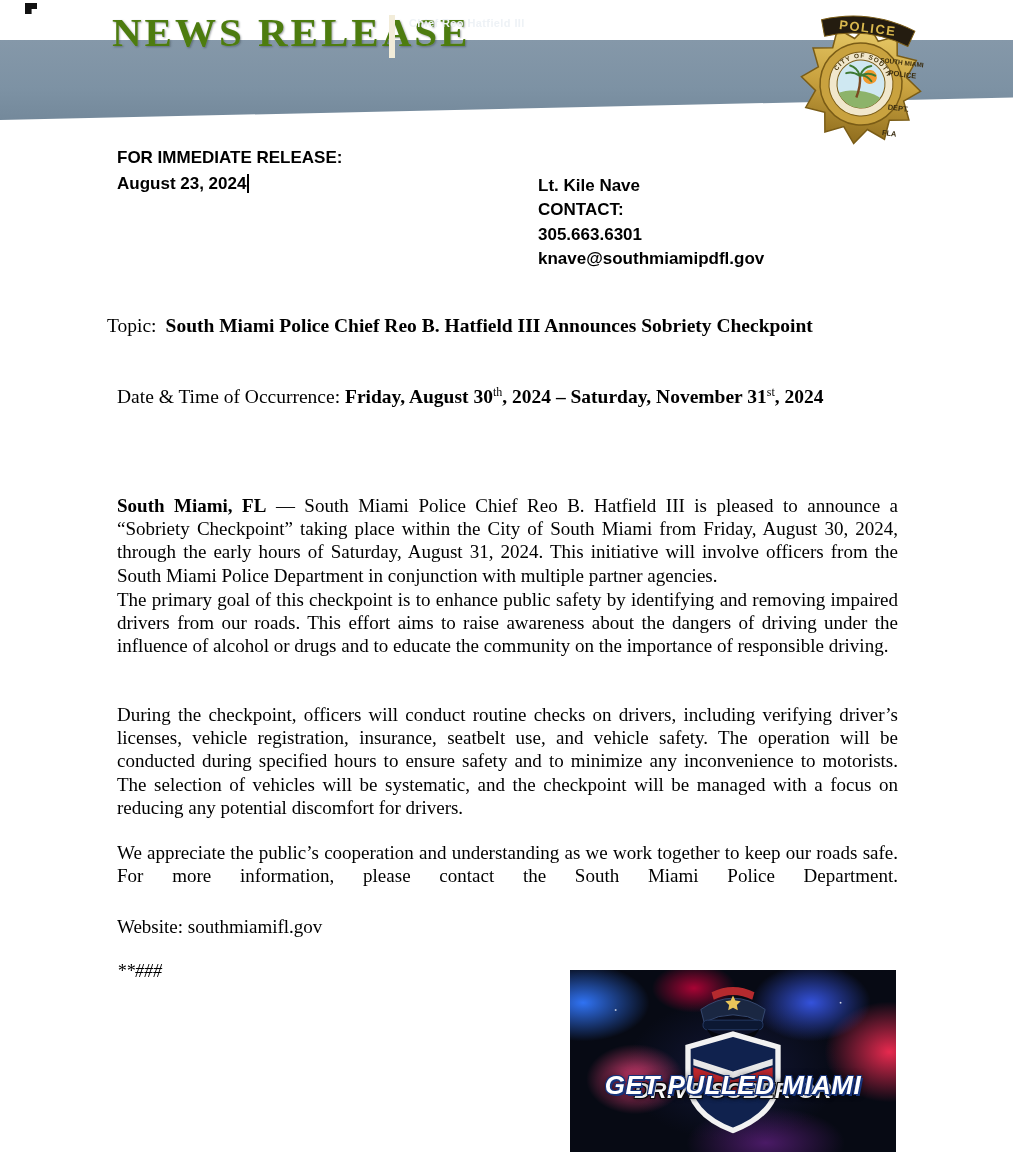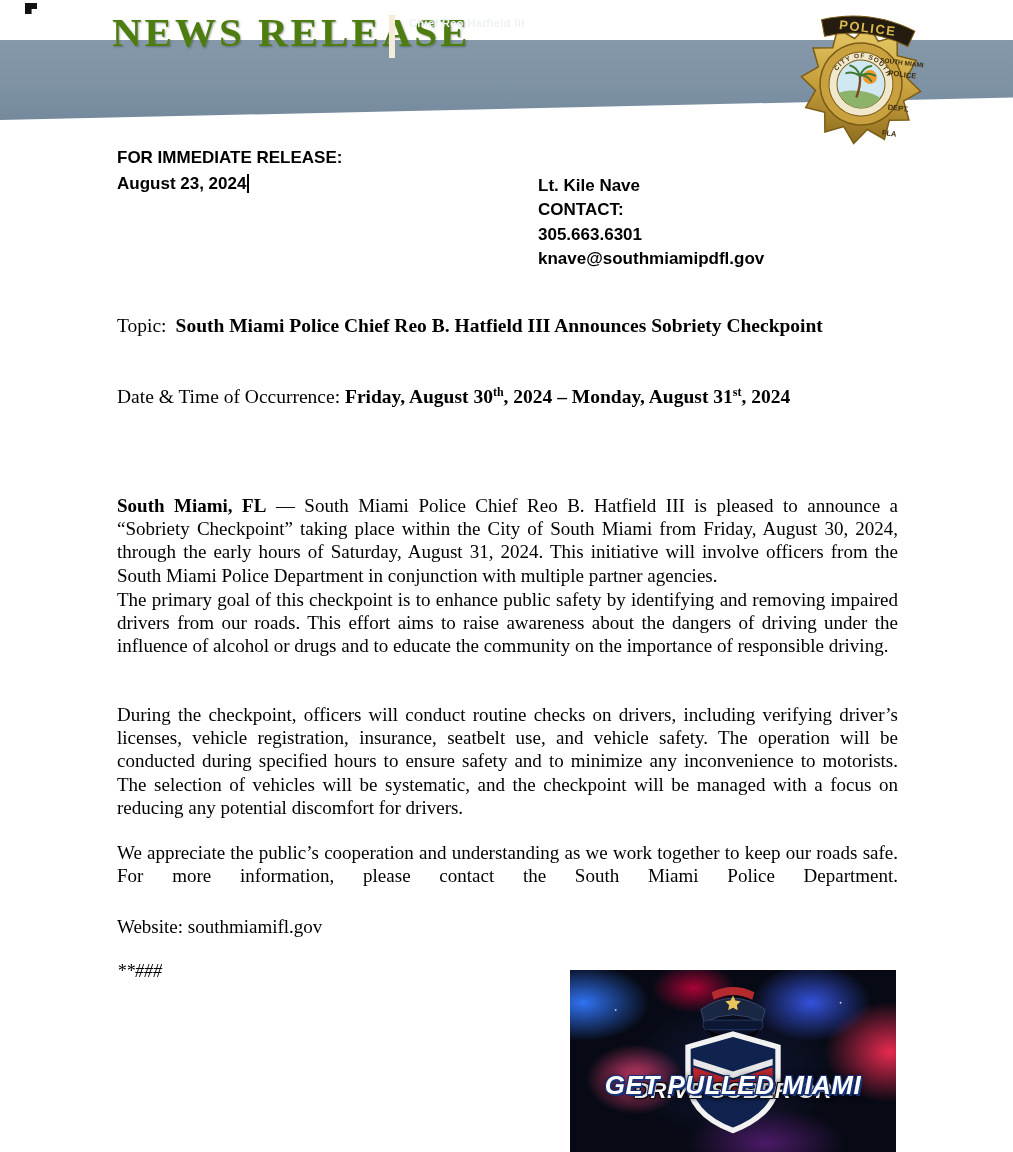--- a/index.html
+++ b/index.html
@@ -32,27 +32,27 @@
   .badge-wrap{position:absolute;left:795px;top:2px;width:136px;height:152px;}
 
   
   .sansbold{font-family:"Liberation Sans",sans-serif;font-weight:bold;font-size:17px;}
   .fir{position:absolute;left:117px;top:148px;}
   .release-date{position:absolute;left:117px;top:174px;}
   .text-cursor{display:inline-block;width:2px;height:19px;background:#000;margin-left:1px;vertical-align:text-bottom;}
   .contact{position:absolute;left:538px;top:174px;line-height:24.4px;}
   .contact div{white-space:nowrap;}
 
-  .topic{position:absolute;left:117px;top:315px;font-size:19.5px;}
+  .topic{position:absolute;left:107px;top:315px;font-size:19.5px;}
   .topic .val{font-weight:bold;}
   .topic .lbl{margin-right:9px;}
 
   .occurrence{position:absolute;left:117px;top:384px;font-size:19.5px;}
   .occurrence .bold{font-weight:bold;}
-  .occurrence sup{font-size:12px;font-weight:bold;}
+  .occurrence sup{font-size:12px;font-weight:normal;}
 
   .para{position:absolute;left:117px;width:781px;font-size:19px;line-height:23.2px;text-align:justify;}
   .p1{top:475px;}
   .p2{top:569px;}
   .p3{top:684px;}
   .p4{top:822px;text-align-last:justify;}
   .lead-bold{font-weight:bold;}
 
   .website{position:absolute;left:117px;top:916px;font-size:19px;}
   .endmark{position:absolute;left:117px;top:961px;font-size:18px;font-style:italic;}
@@ -142,21 +142,21 @@
     <div>305.663.6301</div>
     <div>knave@southmiamipdfl.gov</div>
   </div>
 
   <div class="topic">
     <span class="lbl">Topic:</span><span class="val">South Miami Police Chief Reo B. Hatfield III Announces Sobriety Checkpoint</span>
   </div>
 
   <div class="occurrence">
     <span>Date &amp; Time of Occurrence:</span>
-    <span class="bold"><span>Friday, August 30</span><sup>th</sup><span>, 2024 – Monday, August 31</span><sup>st</sup><span>, 2024</span></span>
+    <span class="bold"><span>Friday, August 30</span><sup>th</sup><span>, 2024 – Saturday, November 31</span><sup>st</sup><span>, 2024</span></span>
   </div>
 
   <p class="para p1">
     <span class="lead-bold">South Miami, FL</span>
     <span>— South Miami Police Chief Reo B. Hatfield III is pleased to announce a “Sobriety Checkpoint” taking place within the City of South Miami from Friday, August 30, 2024, through the early hours of Saturday, August 31, 2024. This initiative will involve officers from the South Miami Police Department in conjunction with multiple partner agencies.</span>
   </p>
 
   <p class="para p2">The primary goal of this checkpoint is to enhance public safety by identifying and removing impaired drivers from our roads. This effort aims to raise awareness about the dangers of driving under the influence of alcohol or drugs and to educate the community on the importance of responsible driving.</p>
 
   <p class="para p3">During the checkpoint, officers will conduct routine checks on drivers, including verifying driver’s licenses, vehicle registration, insurance, seatbelt use, and vehicle safety. The operation will be conducted during specified hours to ensure safety and to minimize any inconvenience to motorists. The selection of vehicles will be systematic, and the checkpoint will be managed with a focus on reducing any potential discomfort for drivers.</p>

